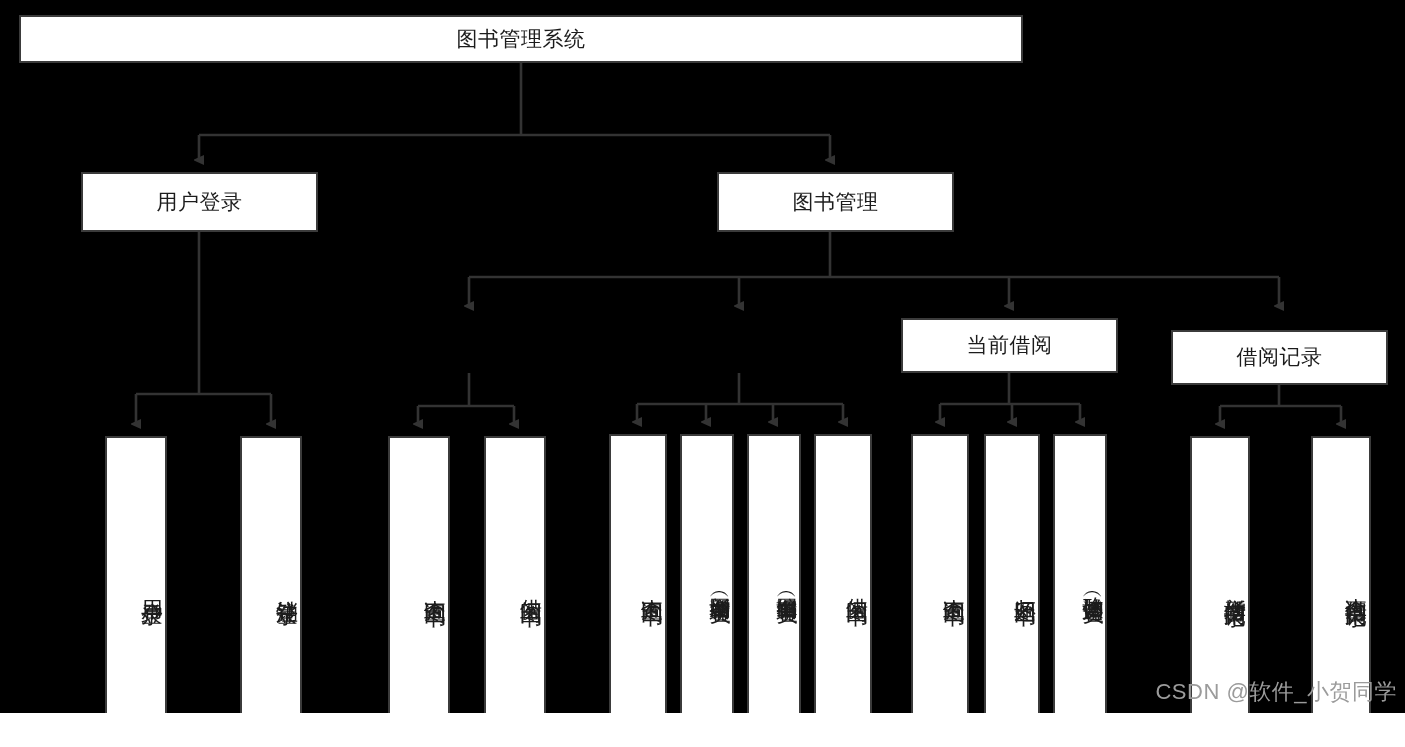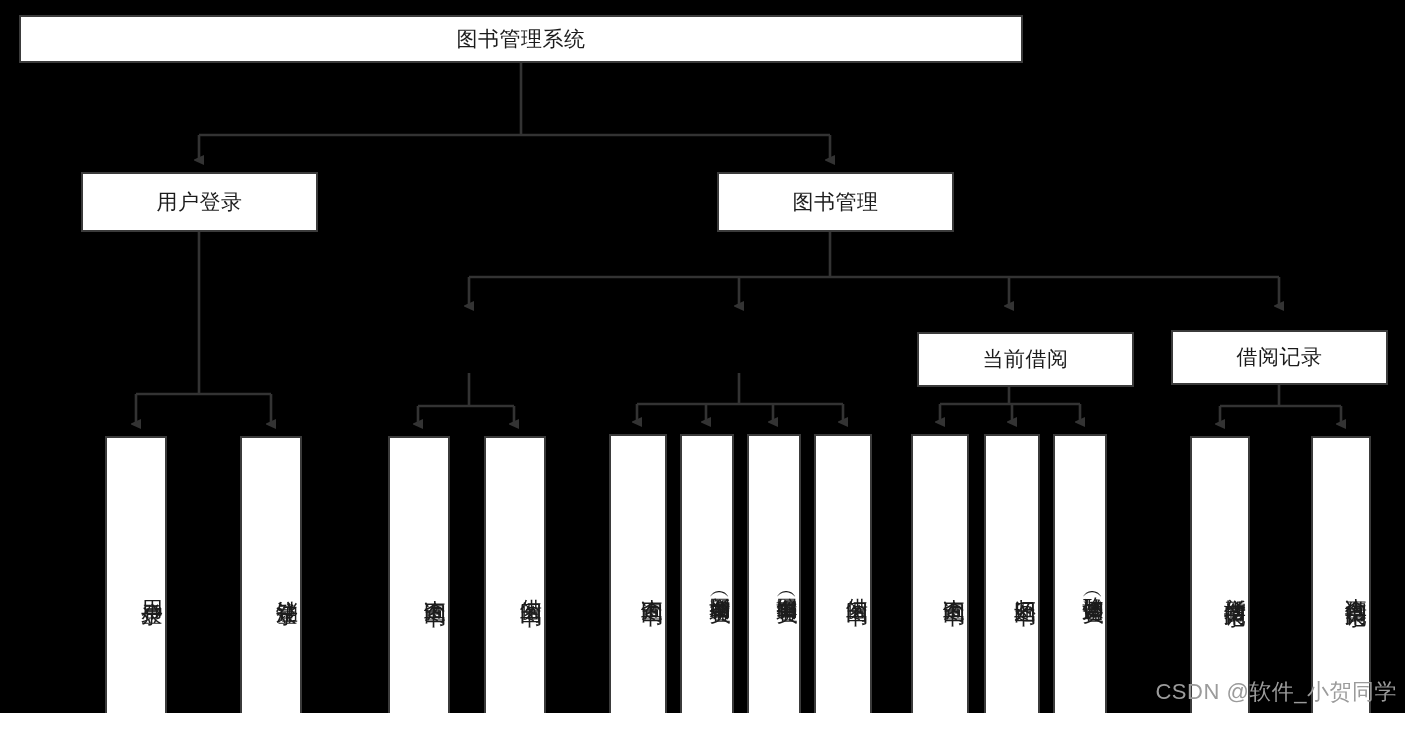--- a/index.html
+++ b/index.html
@@ -124,21 +124,21 @@
     <span>图书管理系统</span>
   </div>
 
   <div class="node horiz" style="left:81px; top:172px; width:237px; height:60px;">
     <span>用户登录</span>
   </div>
   <div class="node horiz" style="left:677px; top:172px; width:237px; height:60px;margin-left:40px;">
     <span>图书管理</span>
   </div>
 
-  <div class="node horiz" style="left:901px; top:332px; width:217px; height:55px;margin-left:16px;">
+  <div class="node horiz" style="left:901px; top:318px; width:217px; height:55px;">
     <span>当前借阅</span>
   </div>
   <div class="node horiz" style="left:1171px; top:318px; width:217px; height:55px;margin-top:12px;">
     <span>借阅记录</span>
   </div>
 
   <div class="node vert" style="left:105px; top:436px; width:62px; height:299px;">
     <span class="vlabel">用户登录</span>
   </div>
   <div class="node vert" style="left:240px; top:436px; width:62px; height:299px;">

